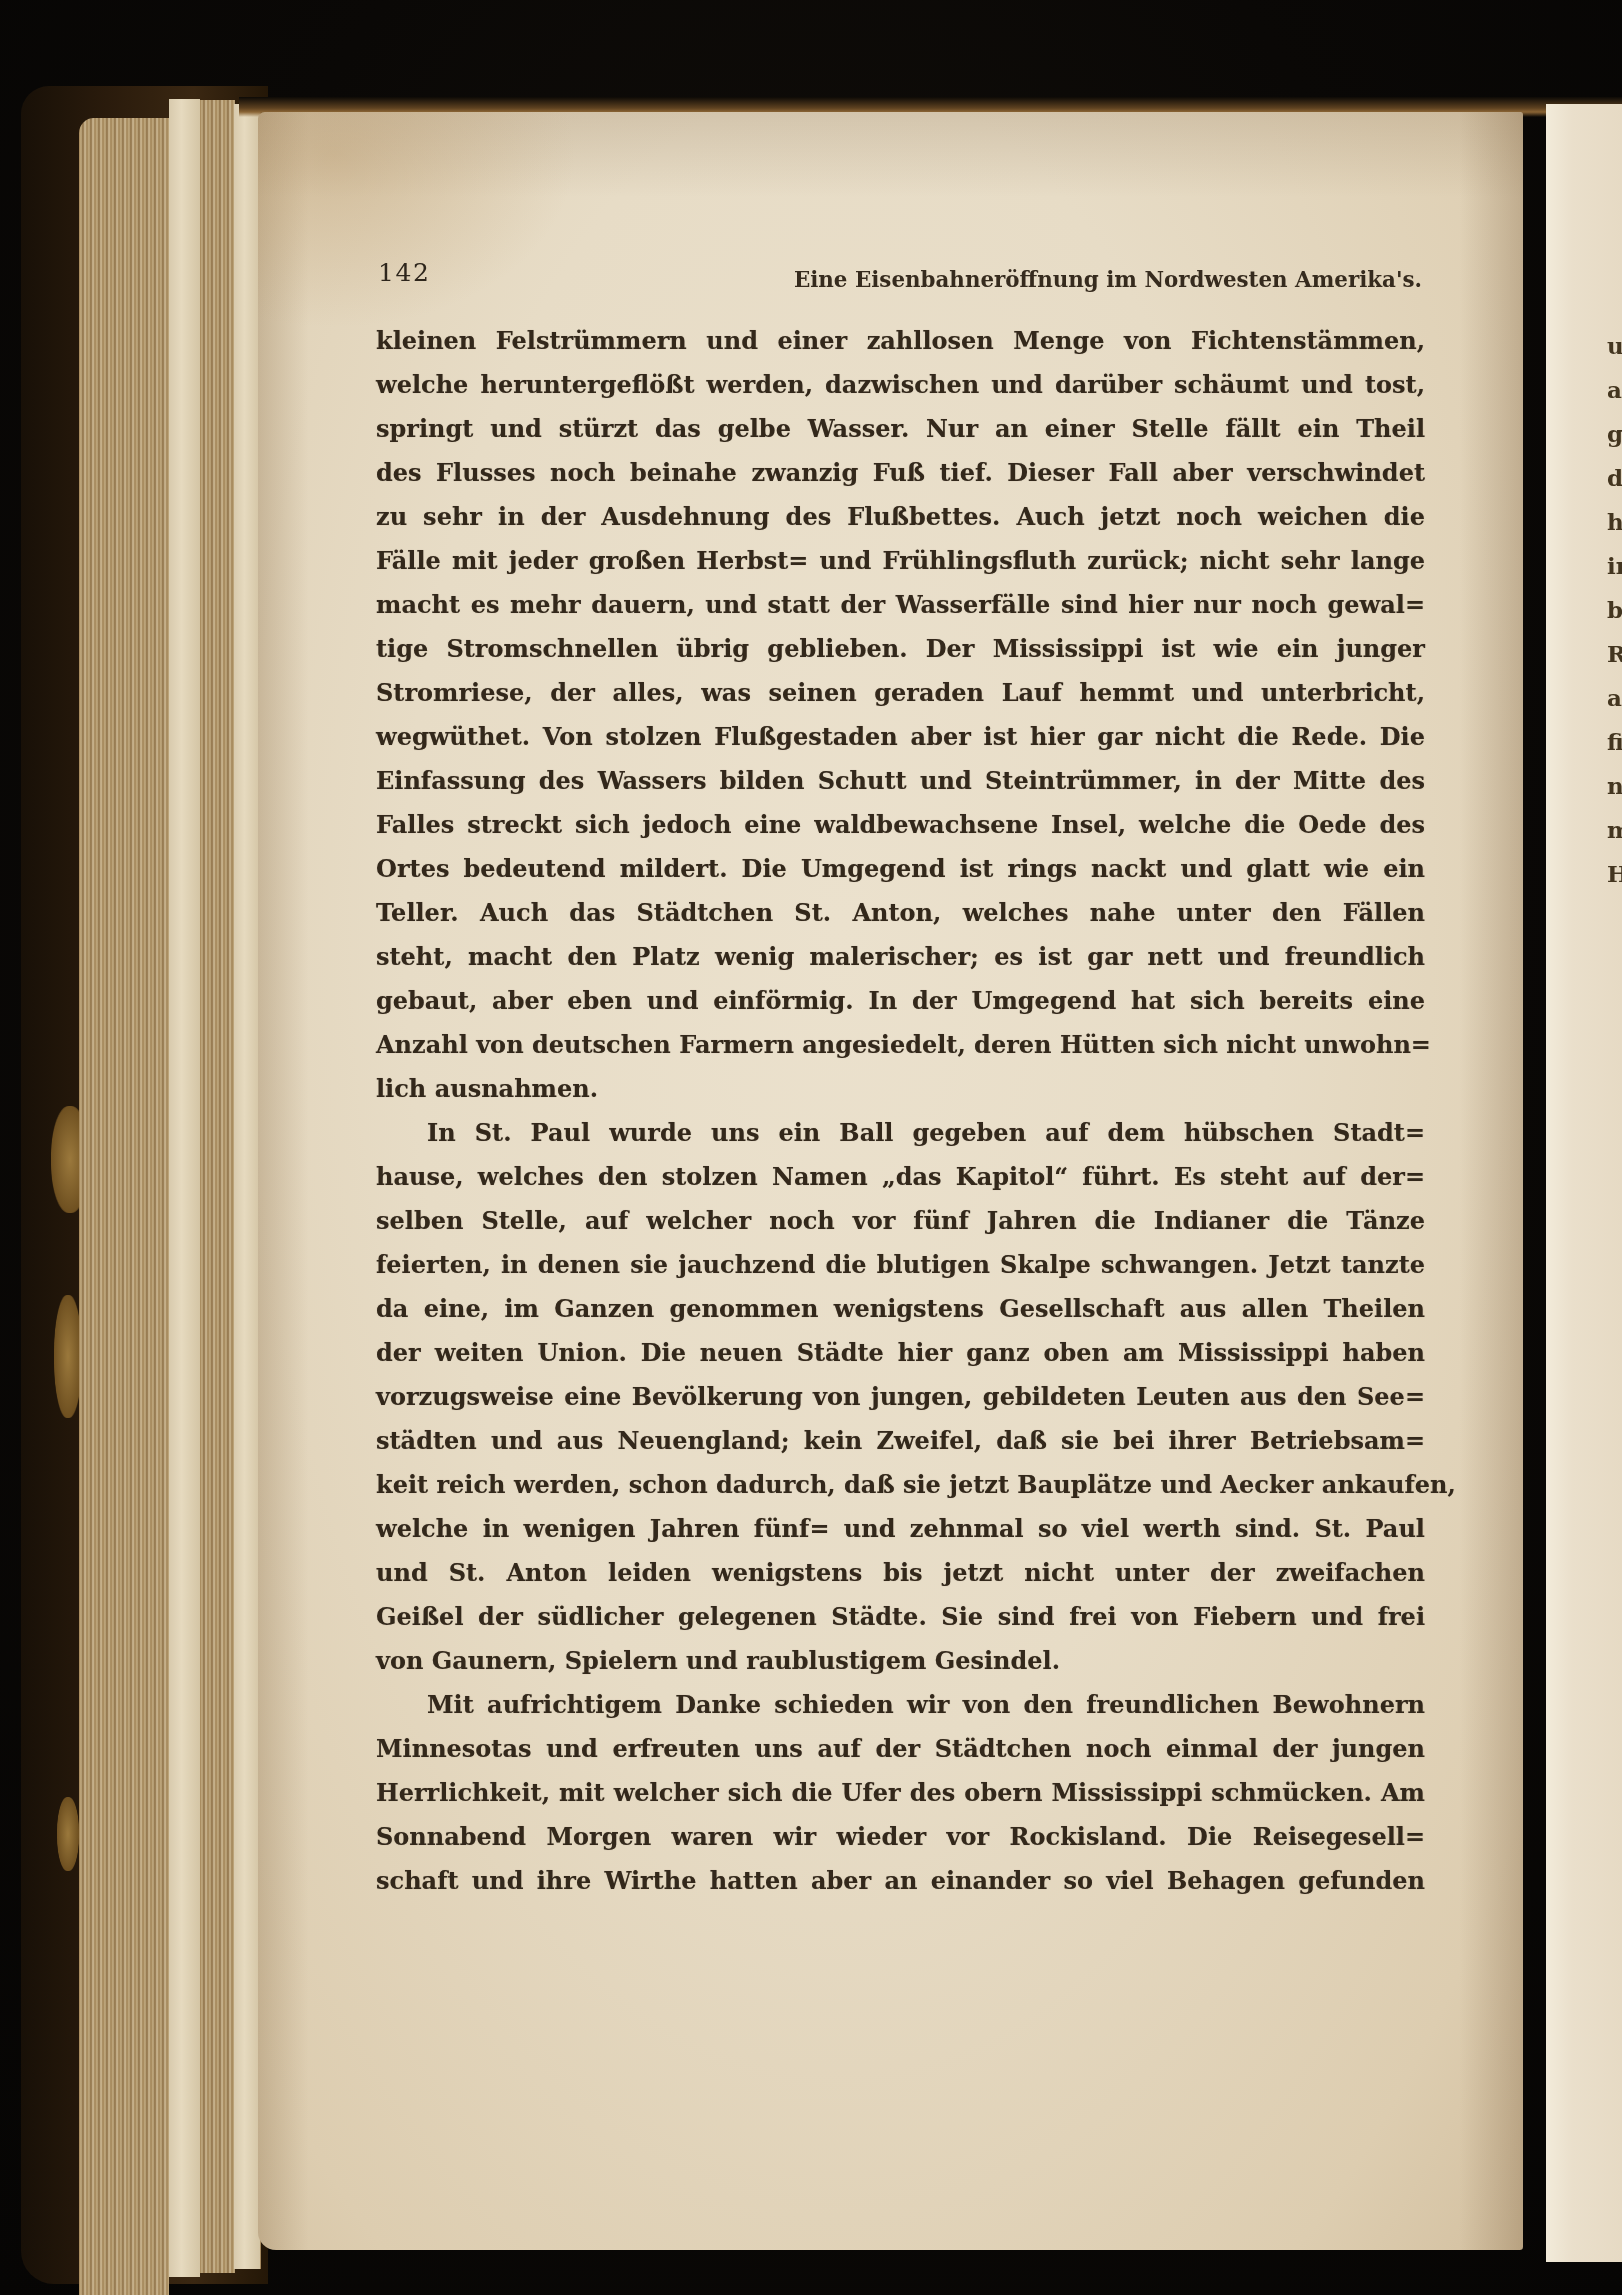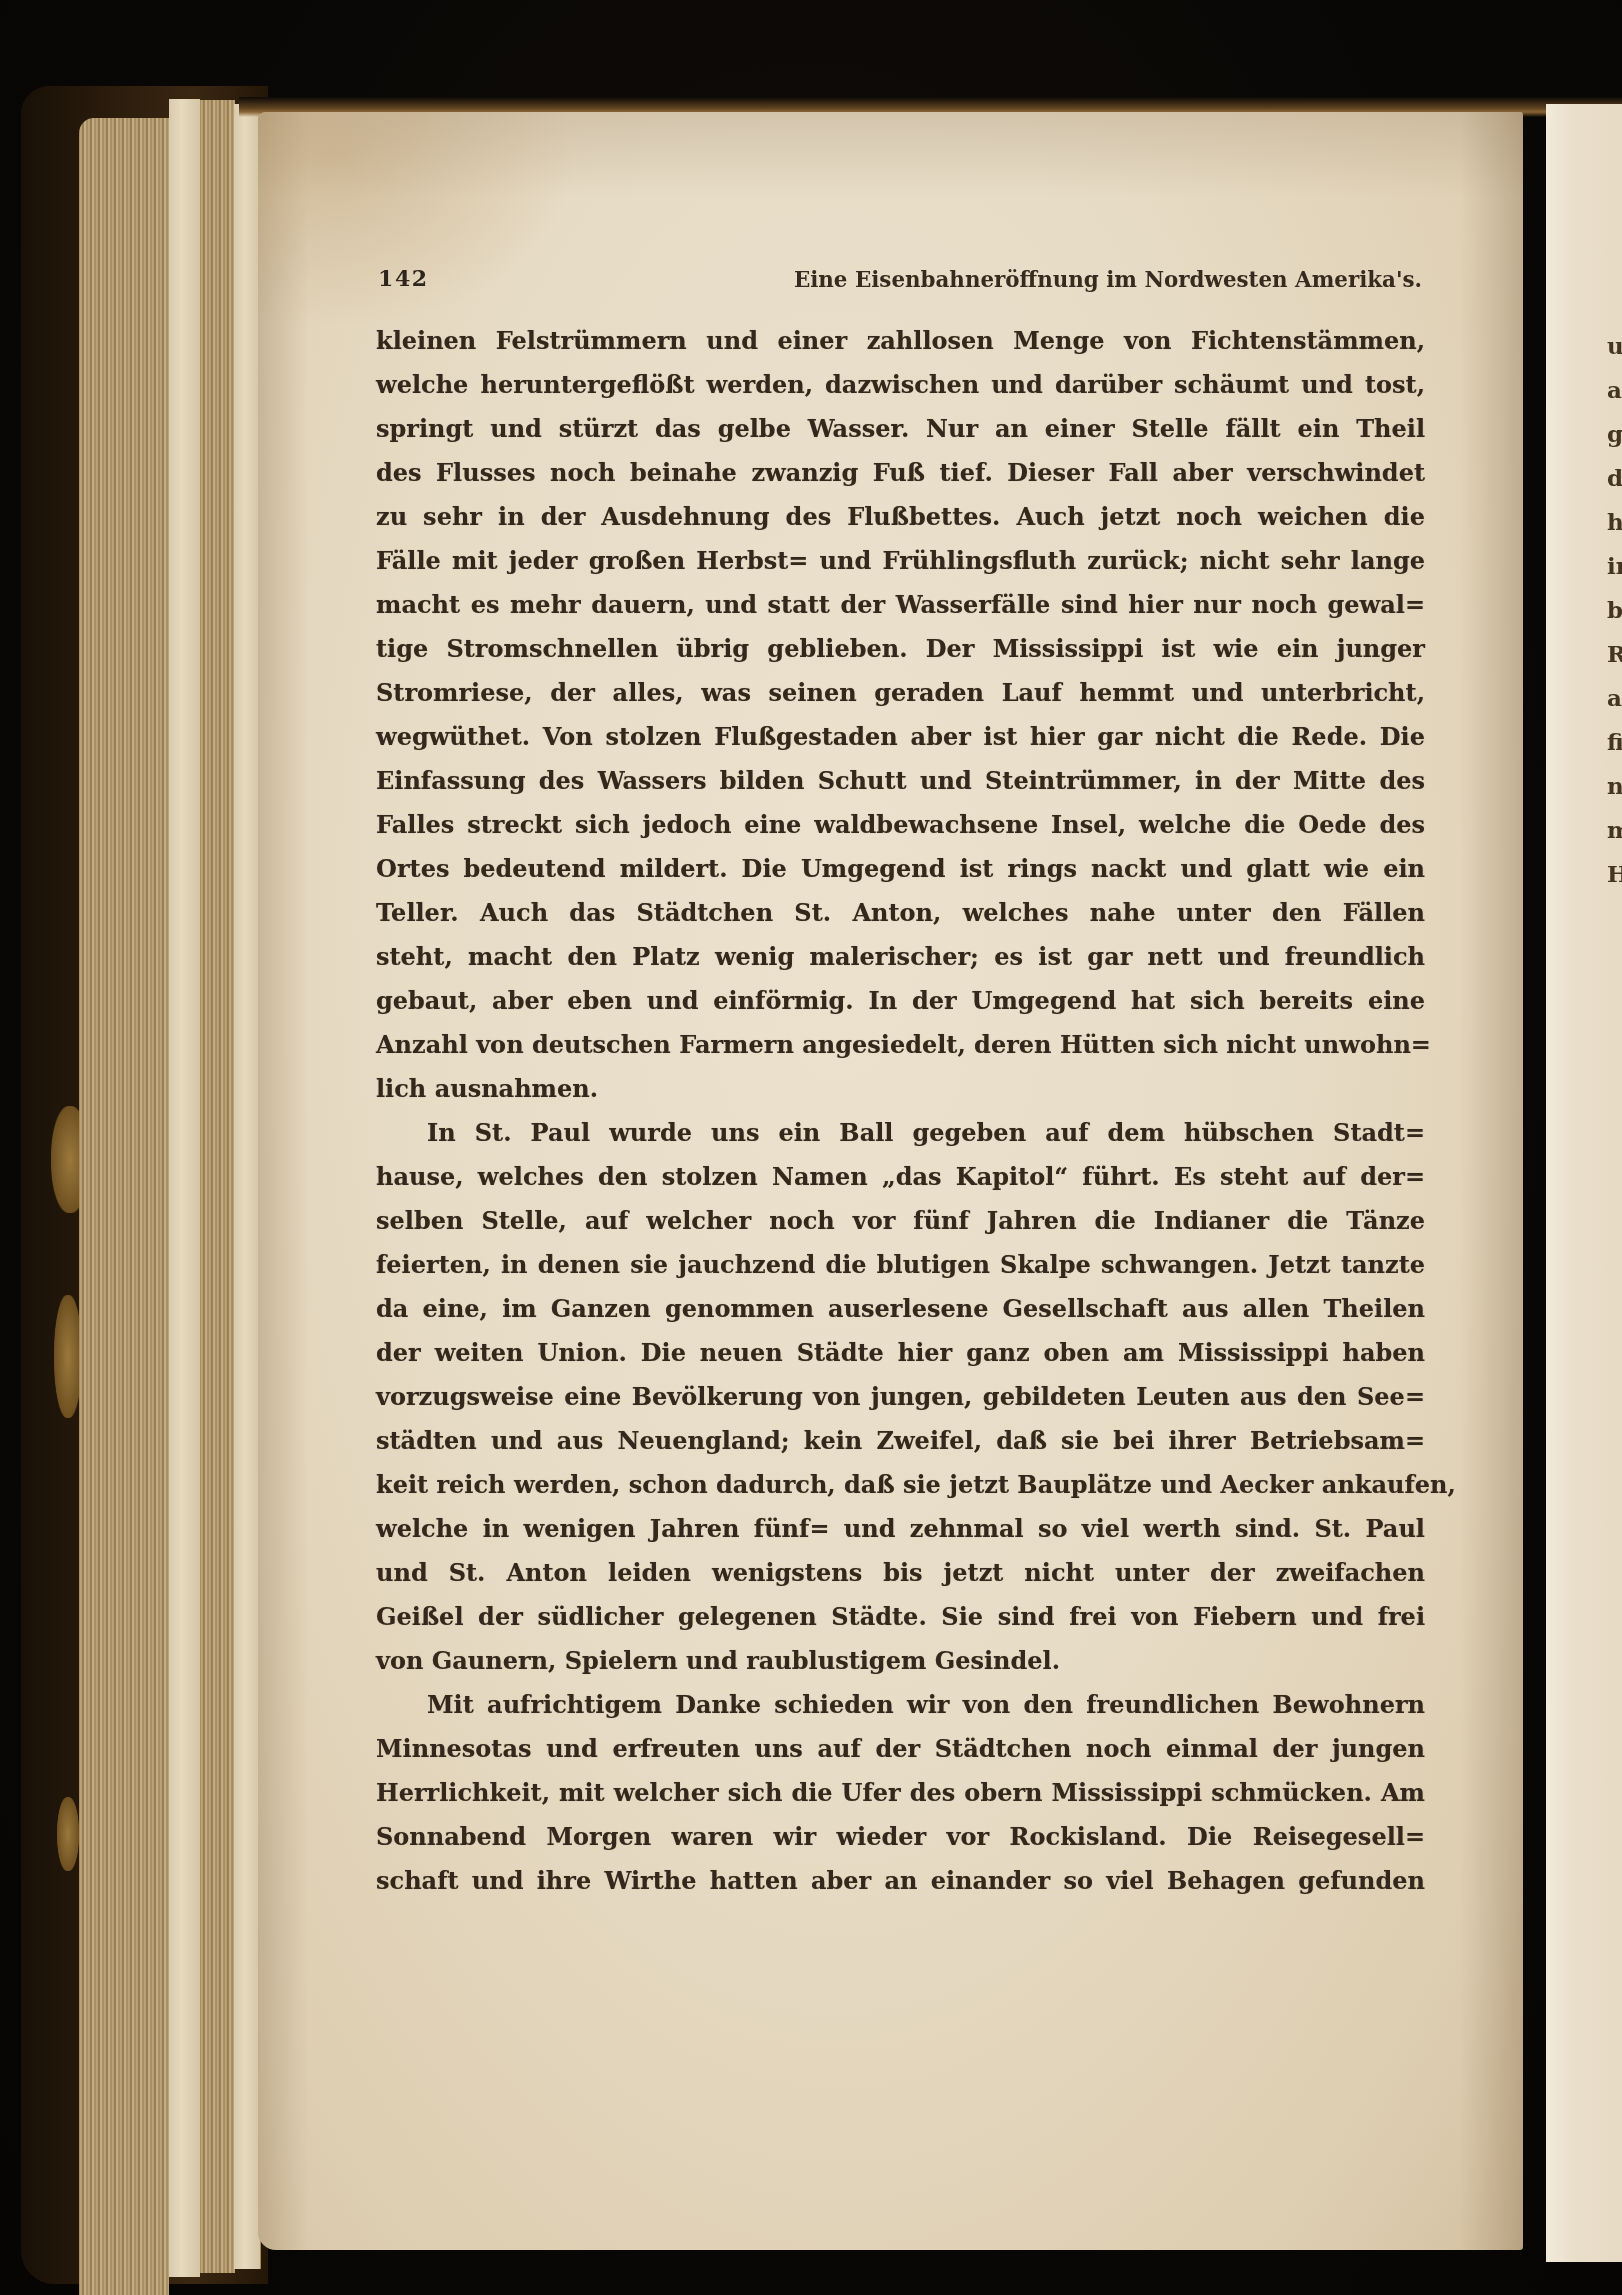--- a/index.html
+++ b/index.html
@@ -56,22 +56,22 @@
     background:
       radial-gradient(ellipse 345px 247px at 6% 2%, rgba(178,142,92,.35), rgba(178,142,92,0) 70%),
       linear-gradient(90deg, rgba(130,100,60,.28) 0%, rgba(130,100,60,0) 4%),
       linear-gradient(270deg, rgba(120,90,55,.30) 0%, rgba(120,90,55,0) 5%),
       linear-gradient(180deg, rgba(120,90,55,.18) 0%, rgba(120,90,55,0) 4%),
       radial-gradient(ellipse at 46% 38%, #ebe1cd 0%, #e7dcc6 45%, #ddcdb0 85%, #d3c0a0 100%);
     color:#33281b;
   }
 
   .page-number{
-    position:absolute;left:120px;top:153px;
-    font-size:22px;font-weight:700;letter-spacing:1.6px;
+    position:absolute;left:120px;top:146px;
+    font-size:25px;font-weight:400;letter-spacing:1.6px;
     color:#2e261c;
   }
   .header-title{
     position:absolute;left:118px;top:155px;width:1046px;
     text-align:right;
     font-size:21.4px;font-weight:700;
     color:#362b1e;
   }
 
   .text-block{
@@ -146,21 +146,21 @@
         <div class="text-line">Ortes bedeutend mildert.  Die Umgegend ist rings nackt und glatt wie ein</div>
         <div class="text-line">Teller.  Auch das Städtchen St. Anton, welches nahe unter den Fällen</div>
         <div class="text-line">steht, macht den Platz wenig malerischer; es ist gar nett und freundlich</div>
         <div class="text-line">gebaut, aber eben und einförmig.  In der Umgegend hat sich bereits eine</div>
         <div class="text-line">Anzahl von deutschen Farmern angesiedelt, deren Hütten sich nicht unwohn=</div>
         <div class="text-line no-justify">lich ausnahmen.</div>
         <div class="text-line indent">In St. Paul wurde uns ein Ball gegeben auf dem hübschen Stadt=</div>
         <div class="text-line">hause, welches den stolzen Namen „das Kapitol“ führt.  Es steht auf der=</div>
         <div class="text-line">selben Stelle, auf welcher noch vor fünf Jahren die Indianer die Tänze</div>
         <div class="text-line">feierten, in denen sie jauchzend die blutigen Skalpe schwangen.  Jetzt tanzte</div>
-        <div class="text-line">da eine, im Ganzen genommen auserlesene Gesellschaft aus allen Theilen</div>
+        <div class="text-line">da eine, im Ganzen genommen wenigstens Gesellschaft aus allen Theilen</div>
         <div class="text-line">der weiten Union.  Die neuen Städte hier ganz oben am Mississippi haben</div>
         <div class="text-line">vorzugsweise eine Bevölkerung von jungen, gebildeten Leuten aus den See=</div>
         <div class="text-line">städten und aus Neuengland; kein Zweifel, daß sie bei ihrer Betriebsam=</div>
         <div class="text-line">keit reich werden, schon dadurch, daß sie jetzt Bauplätze und Aecker ankaufen,</div>
         <div class="text-line">welche in wenigen Jahren fünf= und zehnmal so viel werth sind.  St. Paul</div>
         <div class="text-line">und St. Anton leiden wenigstens bis jetzt nicht unter der zweifachen</div>
         <div class="text-line">Geißel der südlicher gelegenen Städte.  Sie sind frei von Fiebern und frei</div>
         <div class="text-line no-justify">von Gaunern, Spielern und raublustigem Gesindel.</div>
         <div class="text-line indent">Mit aufrichtigem Danke schieden wir von den freundlichen Bewohnern</div>
         <div class="text-line">Minnesotas und erfreuten uns auf der Städtchen noch einmal der jungen</div>

